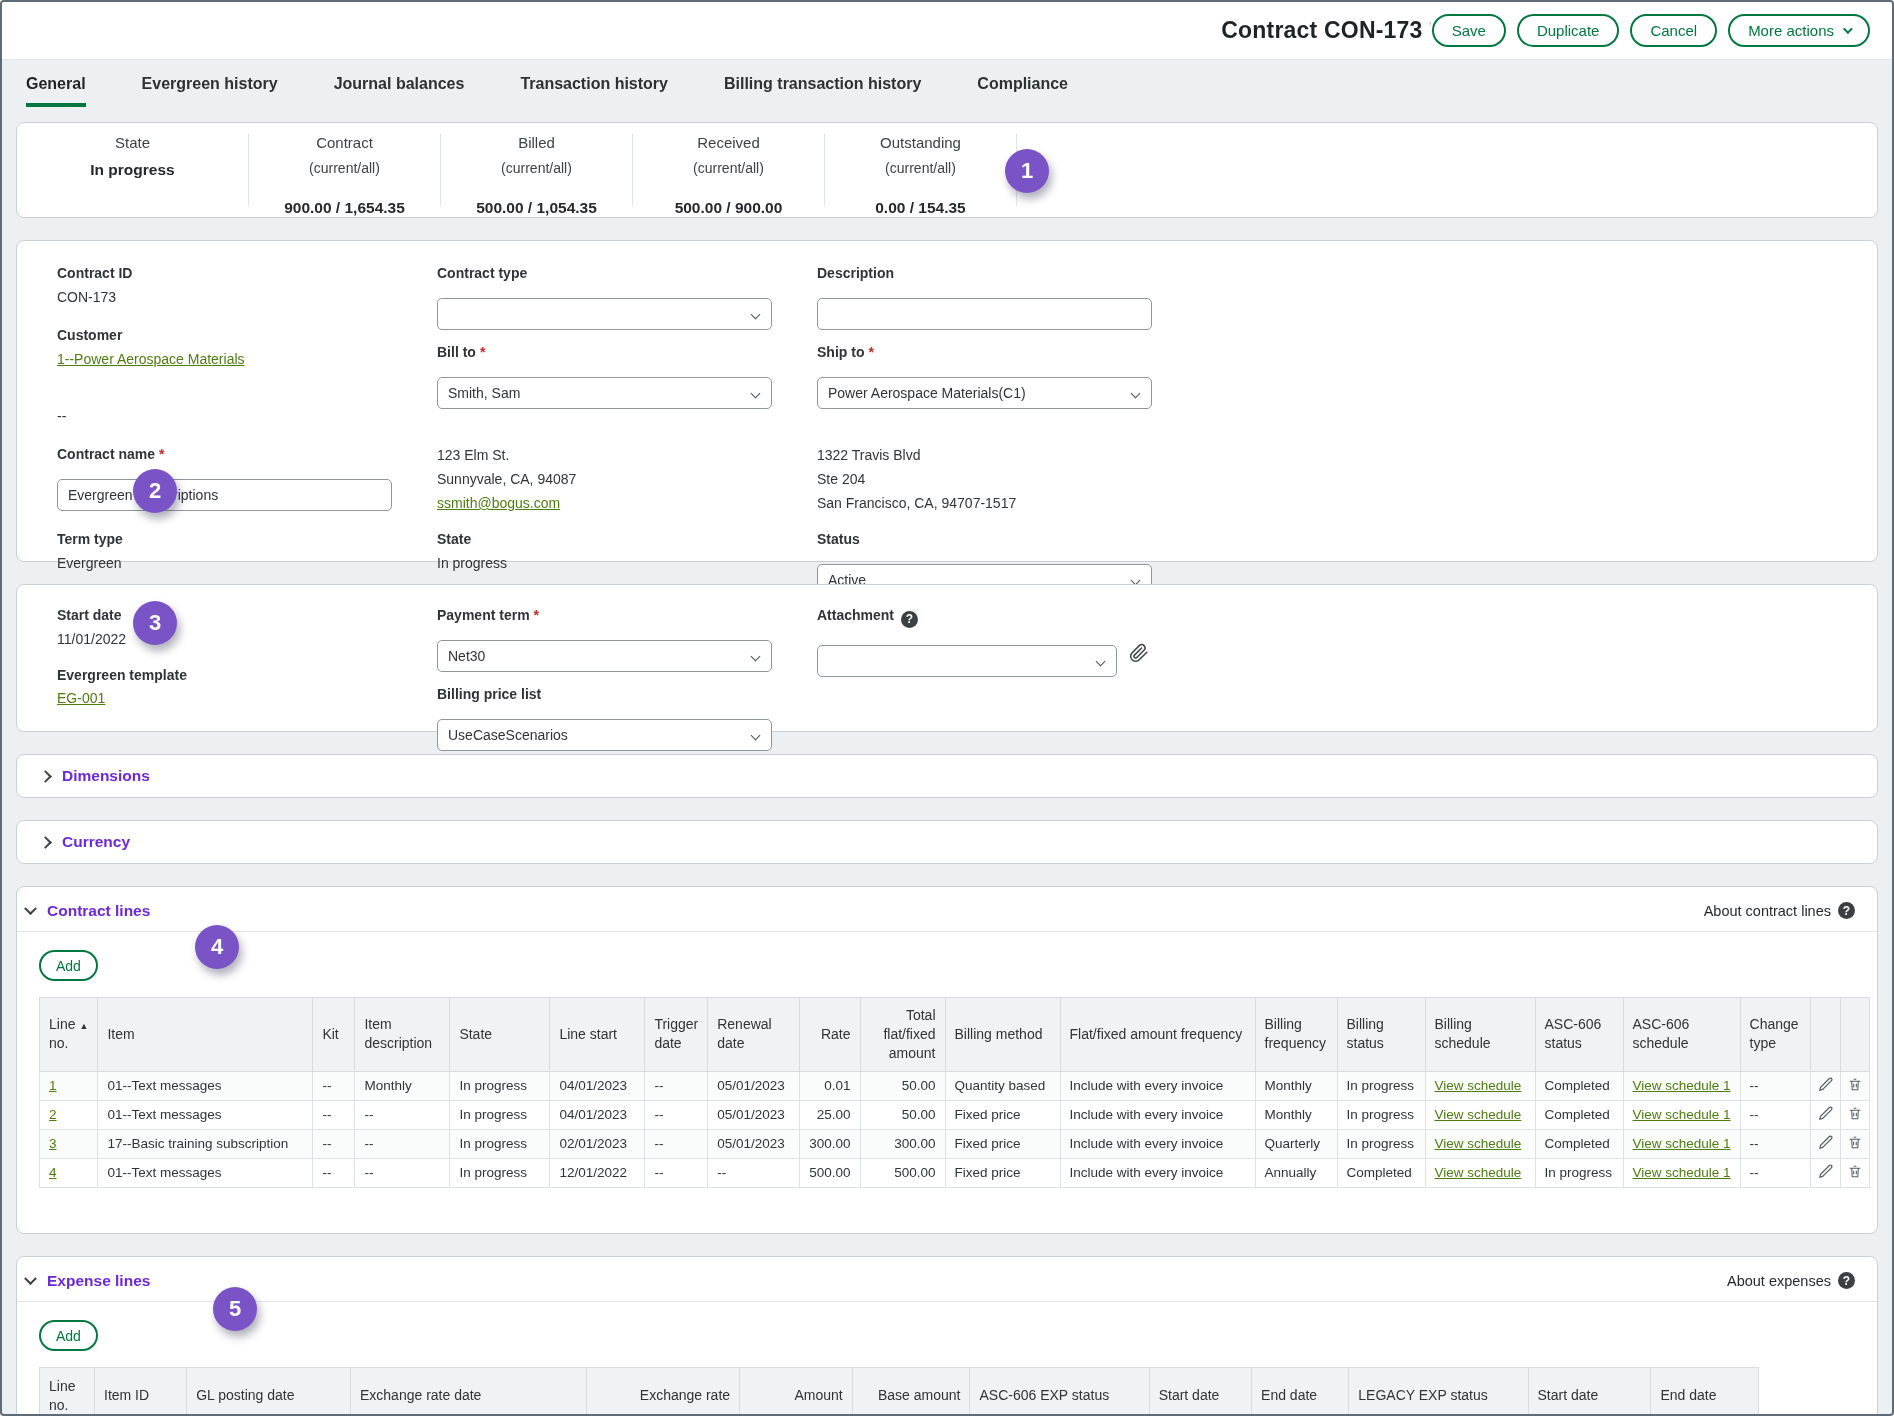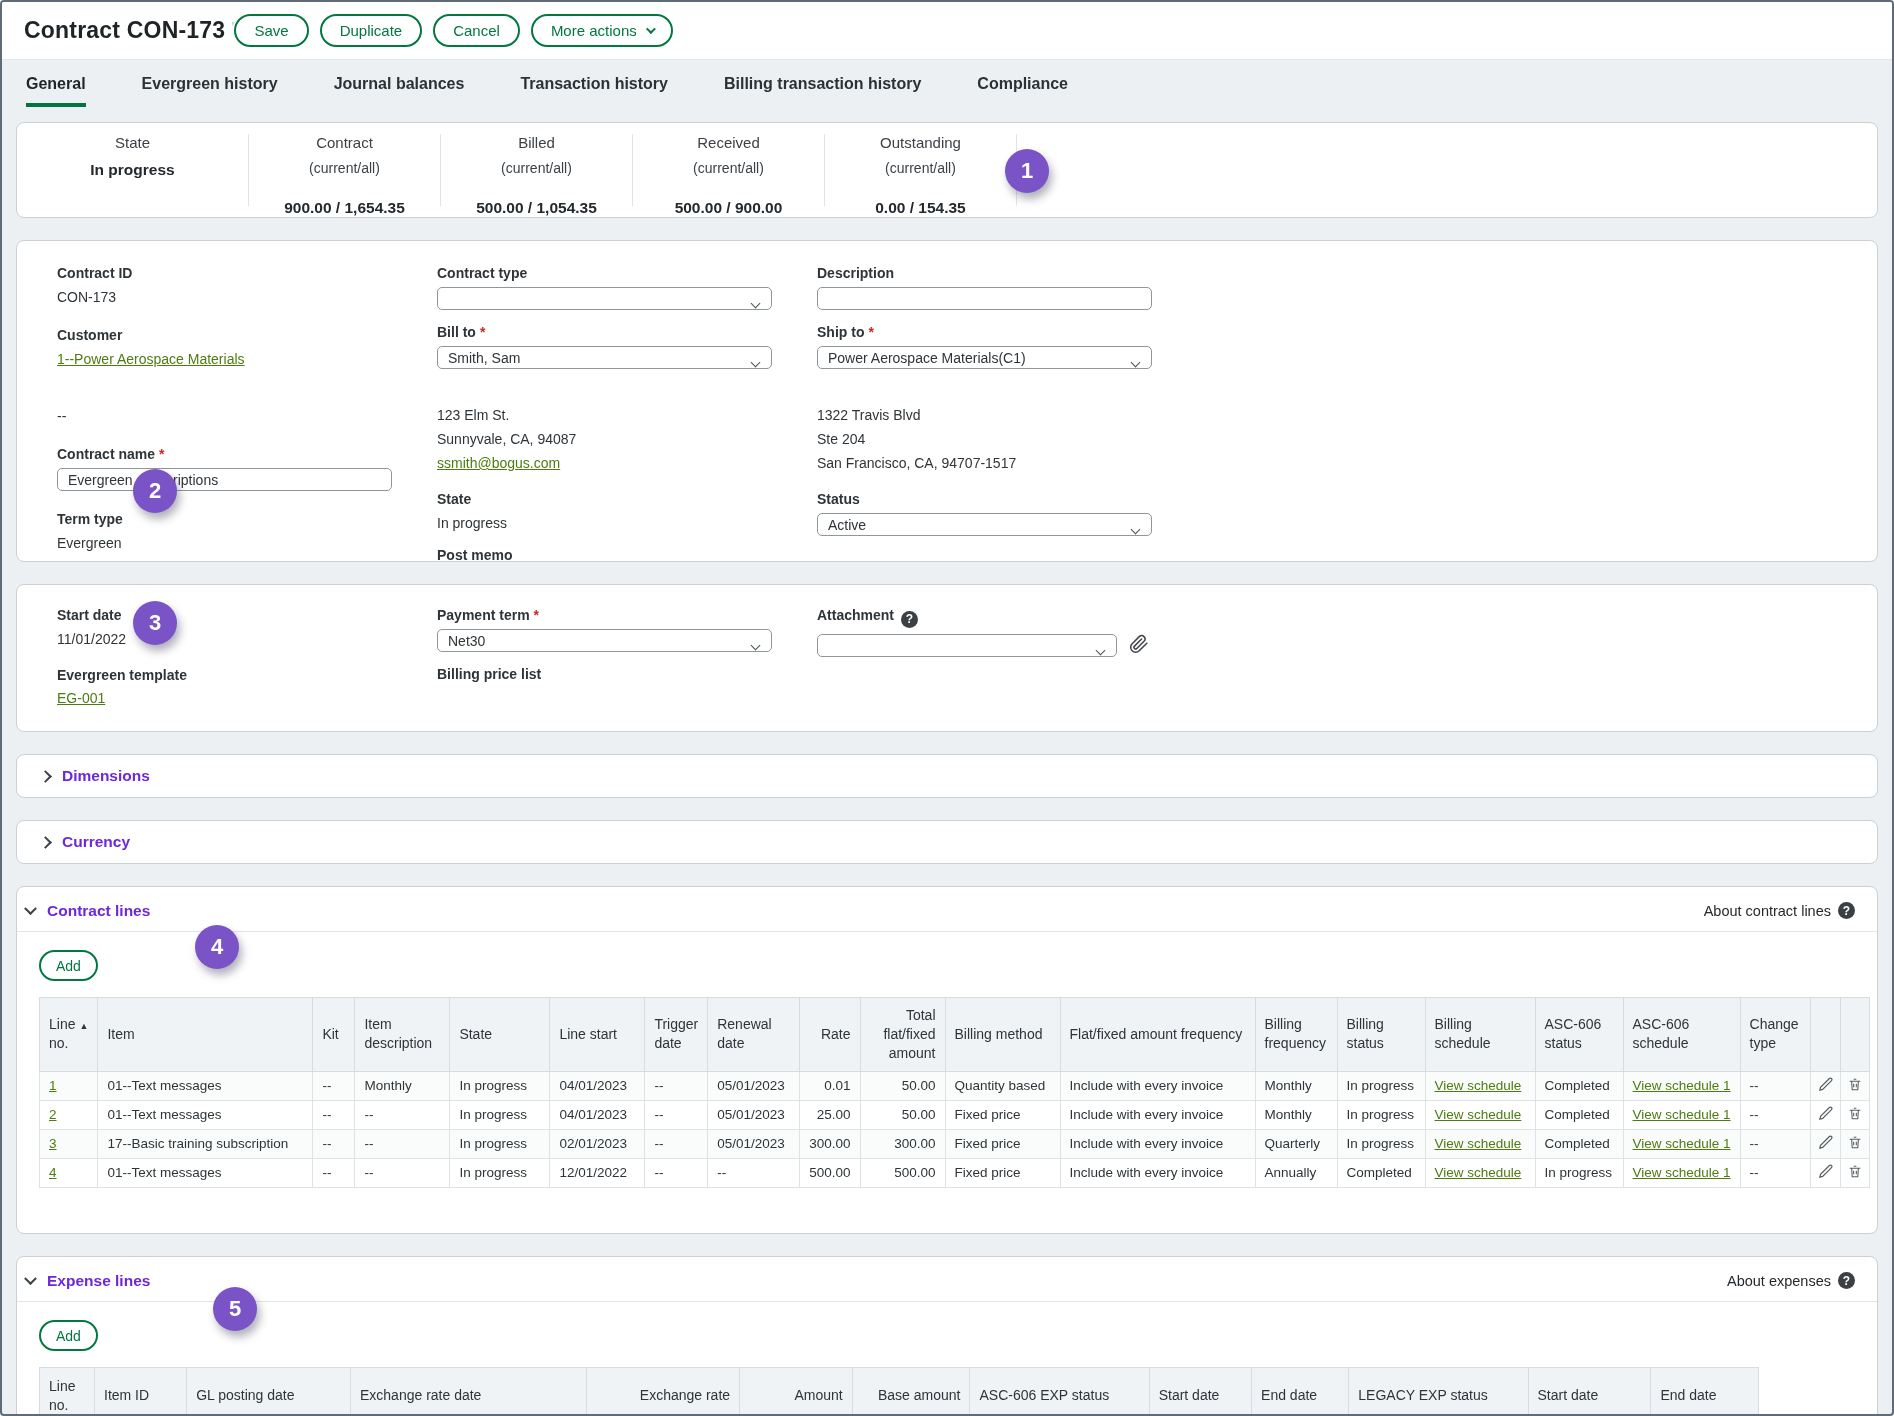--- a/index.html
+++ b/index.html
@@ -2,21 +2,21 @@
 <html><head>
 <meta charset="utf-8">
 <style>
   * { box-sizing: border-box; margin: 0; padding: 0; }
   body { background: #fff; font-family: "Liberation Sans", sans-serif; color: #2e3438; }
   .viewport { width: 1894px; height: 1416px; border: 2px solid #5f6b78; border-radius: 4px;
               background: #edf0f2; overflow: hidden; position: relative; }
 
   
   .topbar { height: 58px; background: #fff; display: flex; align-items: center;
-            justify-content: flex-start; padding: 0 22px; border-bottom: 1px solid #e4e8ea; }
+            justify-content: flex-end; padding: 0 22px; border-bottom: 1px solid #e4e8ea; }
   .title-wrap { display: flex; align-items: flex-start; gap: 6px; }
   .page-title { font-size: 23px; font-weight: 700; color: #1e2326; letter-spacing: .2px; }
   .title-mark { font-size: 14px; color: #b4bbc0; margin-top: 2px; }
   .actions { display: flex; gap: 11px; }
   .pill { background: #fff; border: 2px solid #00783f; color: #00783f; border-radius: 17px;
           height: 33px; padding: 0 18px; font-size: 15px; font-family: inherit;
           display: inline-flex; align-items: center; gap: 9px; cursor: pointer; }
   .chev { display: inline-block; width: 7px; height: 7px; border-right: 2px solid #00783f;
           border-bottom: 2px solid #00783f; transform: rotate(45deg) translateY(-2px); }
 
@@ -52,21 +52,21 @@
   .terms-card { height: 148px; padding: 22px 0 0 40px; }
   .cols { display: flex; align-items: flex-start; }
   .col { width: 335px; }
   .col + .col { margin-left: 45px; }
   .f-label { font-size: 14px; font-weight: 700; color: #2e3438; }
   .f-value { font-size: 14px; color: #2e3438; margin-top: 8px; }
   .req { color: #c62a2a; font-weight: 700; margin-left: 4px; }
   .g-link { color: #4d7c0f; text-decoration: underline; font-size: 14px; cursor: pointer; display: inline-block; }
   .mt22 { margin-top: 22px; } .mt20 { margin-top: 20px; } .mt16 { margin-top: 16px; }
   .mt14 { margin-top: 14px; } .mt40 { margin-top: 40px; }
-  .ctrl { margin-top: 6px; height: 23px; border: 1px solid #8f979d; border-radius: 5px;
+  .ctrl { margin-top: 17px; height: 32px; border: 1px solid #8f979d; border-radius: 5px;
           background: #fff; width: 335px; display: flex; align-items: center;
           padding: 0 26px 0 10px; font-size: 14px; color: #2e3438; position: relative; }
   input.ctrl { padding: 0 10px; font-family: inherit; }
   .select::after { content: ""; position: absolute; right: 12px; top: 12px; width: 6px; height: 6px;
                    border-right: 1.6px solid #4a5256; border-bottom: 1.6px solid #4a5256;
                    transform: rotate(45deg); }
   .addr { line-height: 24px; font-size: 14px; margin-top: 34px; }
   .help { display: inline-flex; width: 17px; height: 17px; border-radius: 50%; background: #3b4045;
           color: #fff; font-size: 12px; font-weight: 700; align-items: center; justify-content: center;
           margin-left: 7px; vertical-align: -3px; }
@@ -229,20 +229,23 @@
           <a class="g-link" style="margin-top:7px">EG-001</a>
         </div>
         <div class="col">
           <div class="f-label">
             <span>Payment term</span><span class="req">*</span>
           </div>
           <div class="ctrl select">
               <span>Net30</span>
             </div>
           <div class="f-label mt14">Billing price list</div>
+          <div class="ctrl select">
+              <span>UseCaseScenarios</span>
+            </div>
         </div>
         <div class="col">
           <div class="f-label">
             <span>Attachment</span><span class="help">?</span>
           </div>
           <div class="attach-row">
             <div class="ctrl select" style="width:300px">
                 <span></span>
               </div>
             <span style="margin-top:6px">

